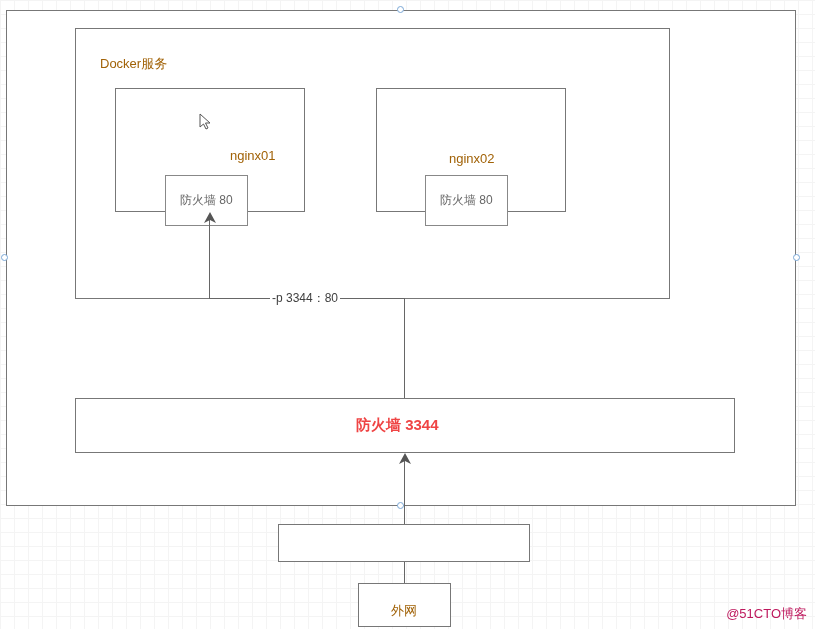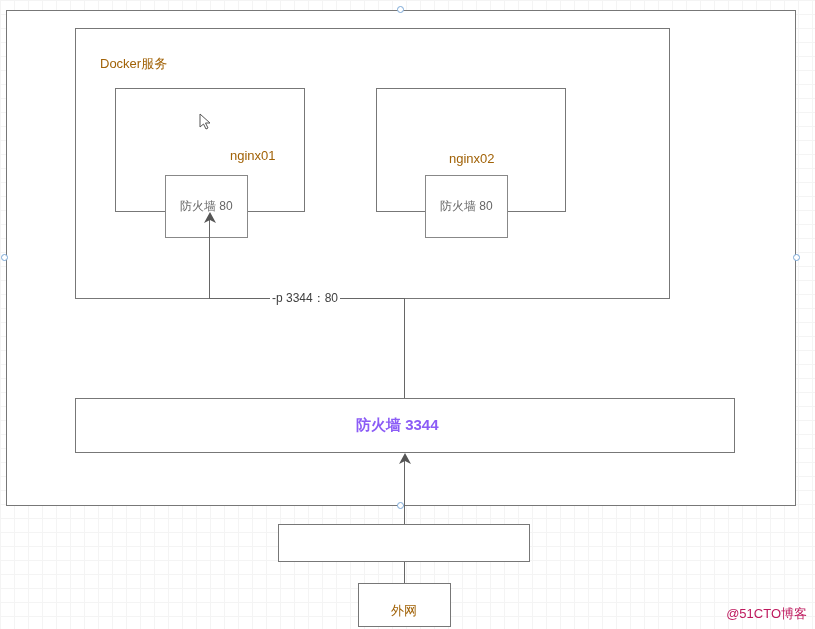--- a/index.html
+++ b/index.html
@@ -35,28 +35,28 @@
     }
     .label {
       position: absolute;
       color: #a16207;
       white-space: nowrap;
     }
     .inner-label {
       position: absolute;
       border: 1px solid #888;
       background: #fff;
-      padding: 22px 14px;
+      padding: 16px 14px;
       font-size: 12px;
       color: #666;
     }
     .big-label {
       font-weight: 600;
       font-size: 15px;
-      color: #8b5cf6;
+      color: #ef4444;
     }
     .edge-line {
       position: absolute;
       background: #666;
     }
     .edge-text {
       position: absolute;
       font-size: 12px;
       color: #404040;
       background: #fff;

